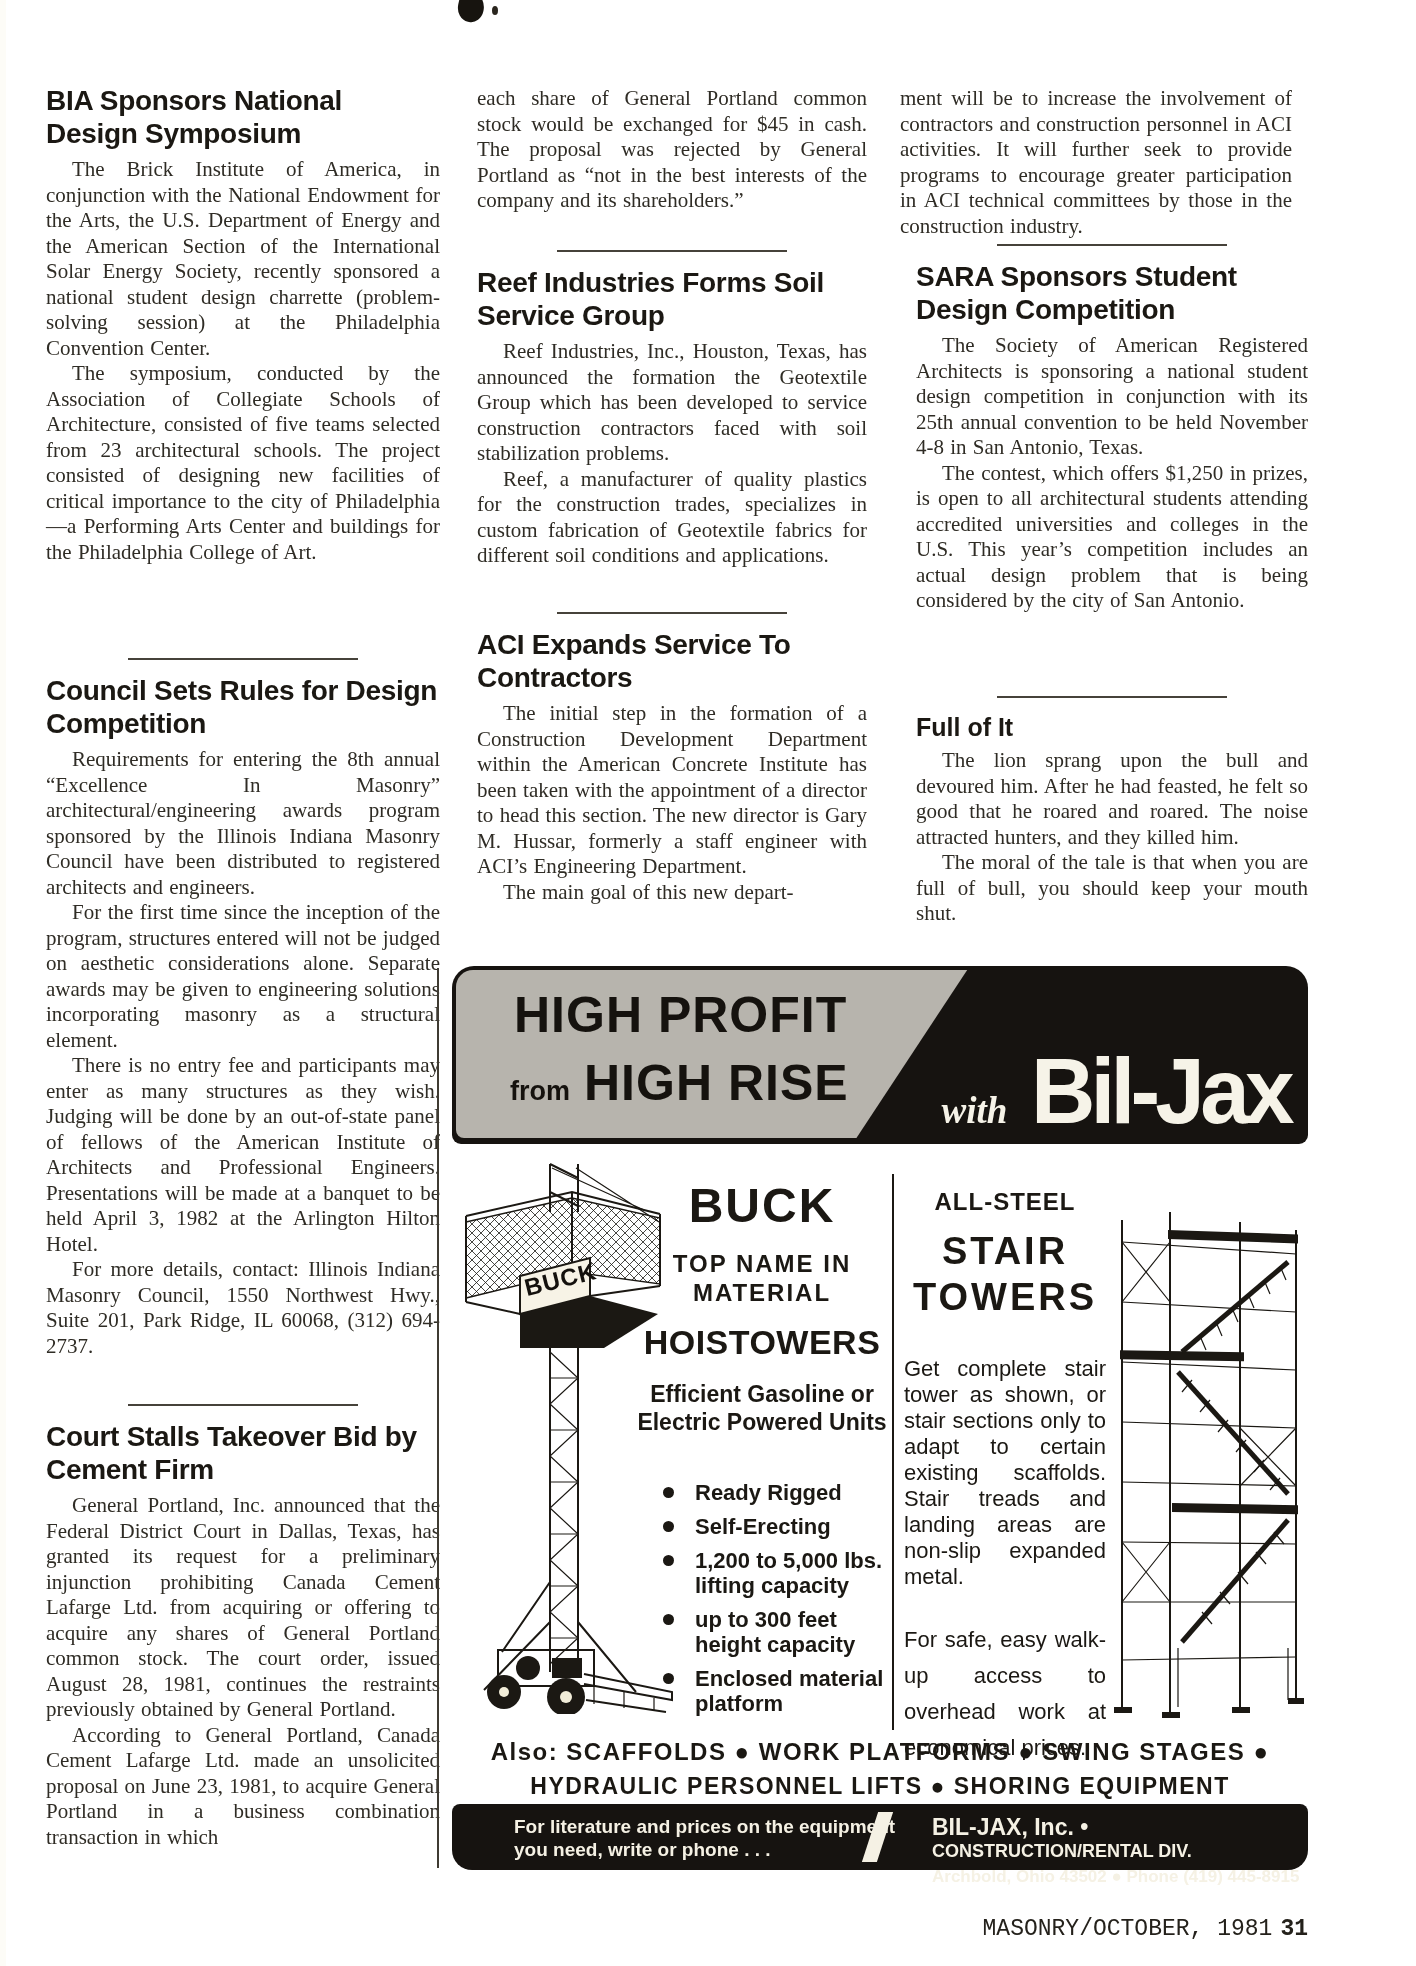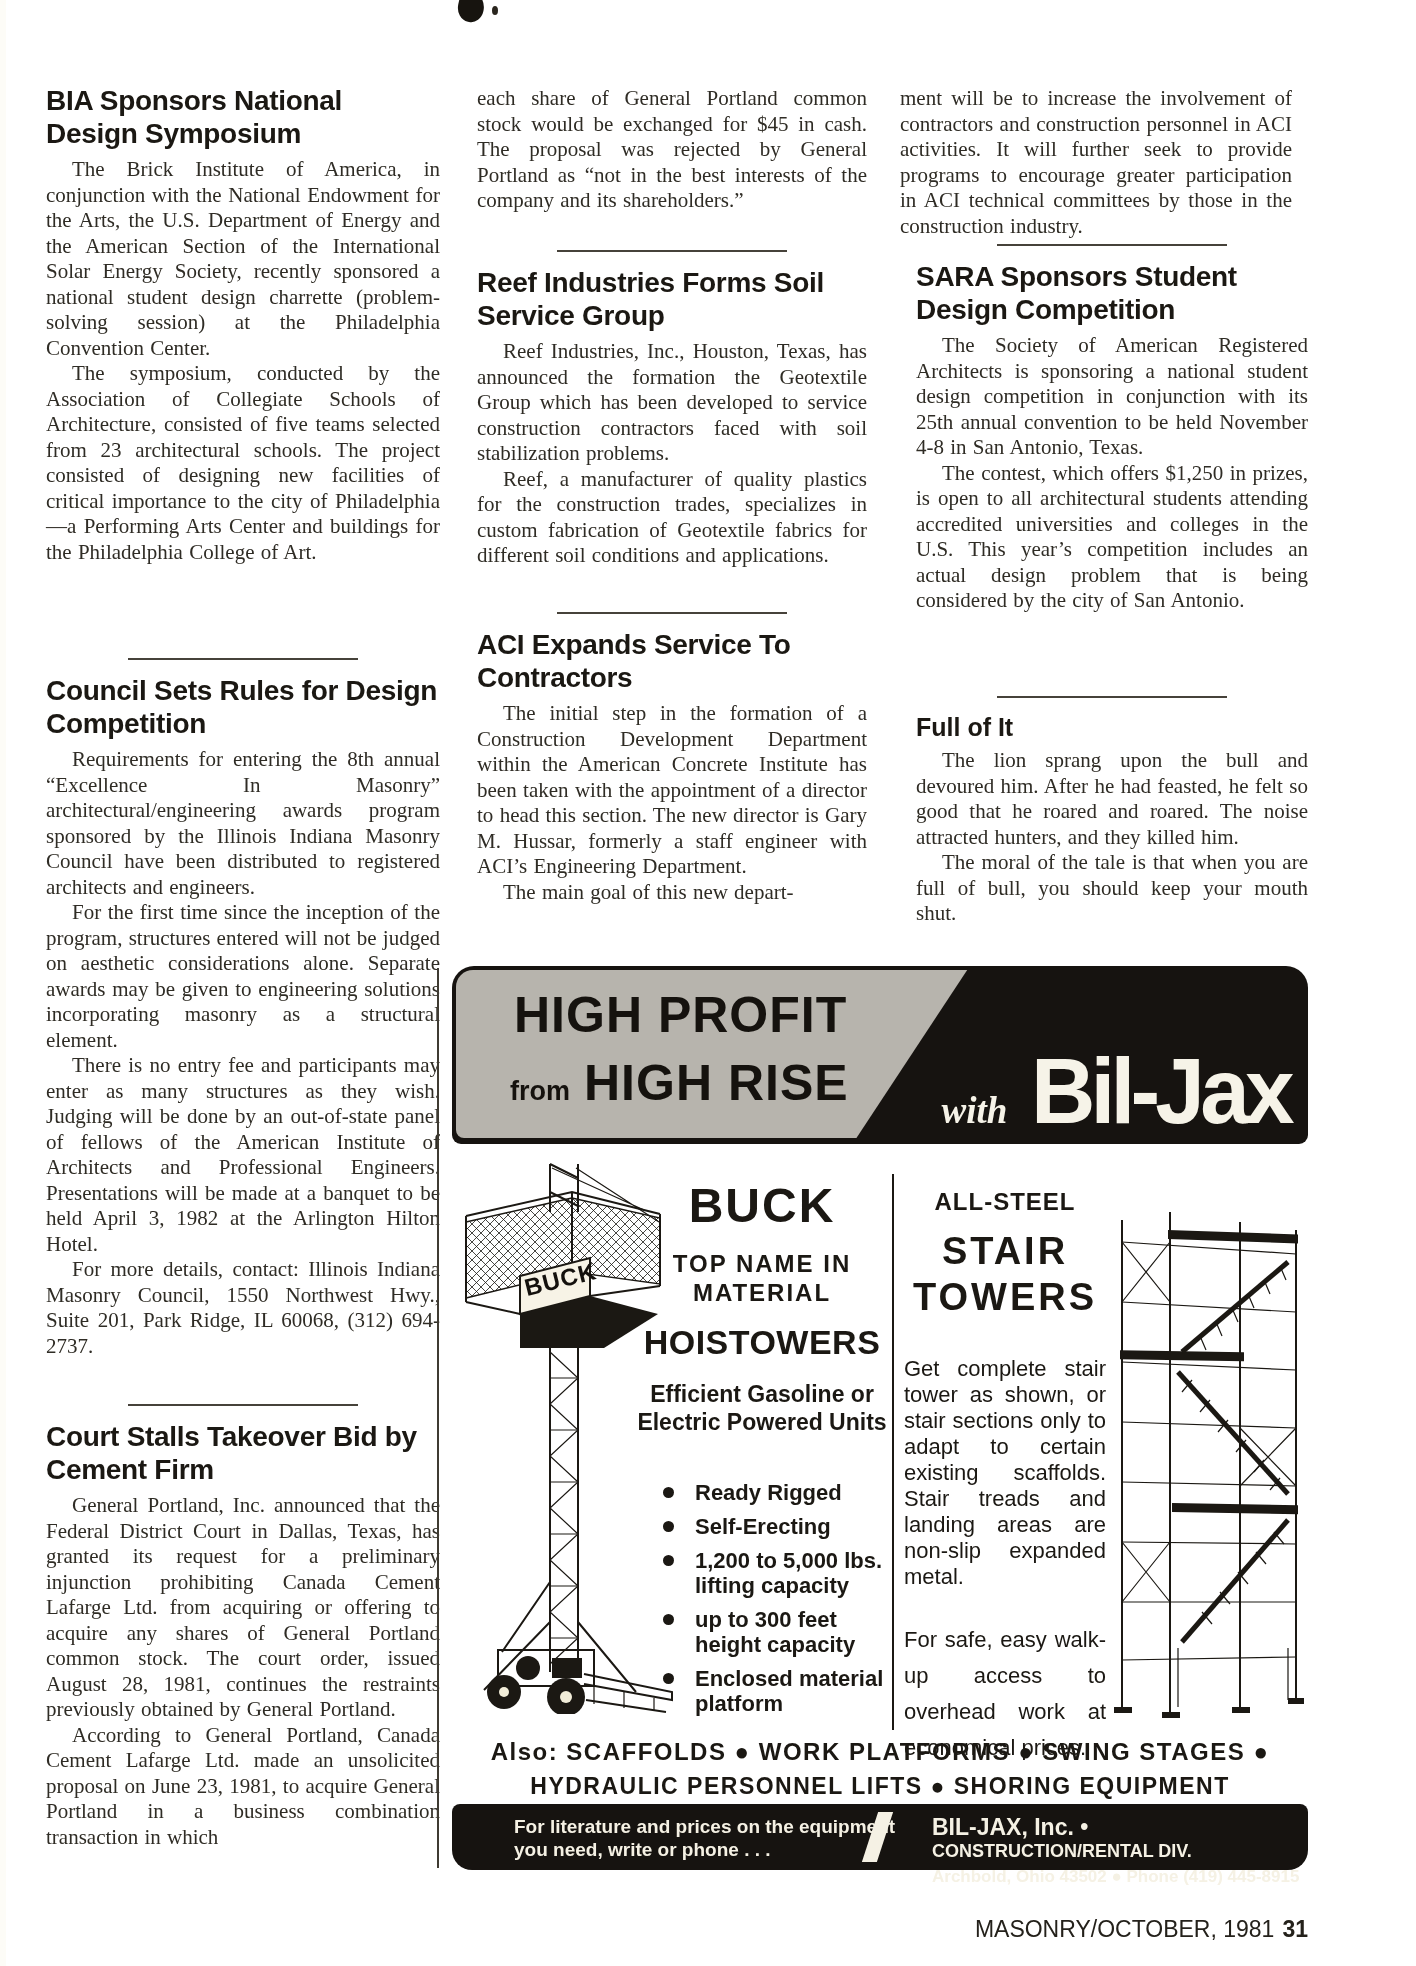--- a/index.html
+++ b/index.html
@@ -78,21 +78,21 @@
   .ad-footerbar{position:absolute;left:0;top:838px;width:856px;height:66px;background:#161310;
         border-radius:8px 8px 20px 20px;color:#f5f1e4;font-family:"Liberation Sans",sans-serif;}
   .fb-left{position:absolute;left:62px;top:11px;font-weight:700;font-size:19px;line-height:23px;}
   .fb-slash{position:absolute;left:418px;top:8px;width:15px;height:50px;background:#f5f1e4;
         transform:skewX(-18deg);}
   .fb-right{position:absolute;left:480px;top:10px;font-weight:700;}
   .fb-company{font-size:23px;}
   .fb-division{font-size:18px;}
   .fb-address{font-size:17px;margin-top:5px;}
 
-  .page-footer{position:absolute;right:108px;top:1916px;font-family:Liberation Sans, sans-serif;
+  .page-footer{position:absolute;right:108px;top:1916px;font-family:Liberation Mono, monospace;
         font-size:23px;color:#24211b;text-align:right;}
   .page-footer .pnum{font-weight:700;margin-left:8px;}
 
   svg .ln{stroke:#1b1813;stroke-width:2;fill:none;}
   svg .thin{stroke:#1b1813;stroke-width:1.2;fill:none;}
   svg .thick{stroke:#1b1813;stroke-width:5;fill:none;}
   svg .blk{fill:#1b1813;stroke:none;}
 </style>
 </head>
 <body>

